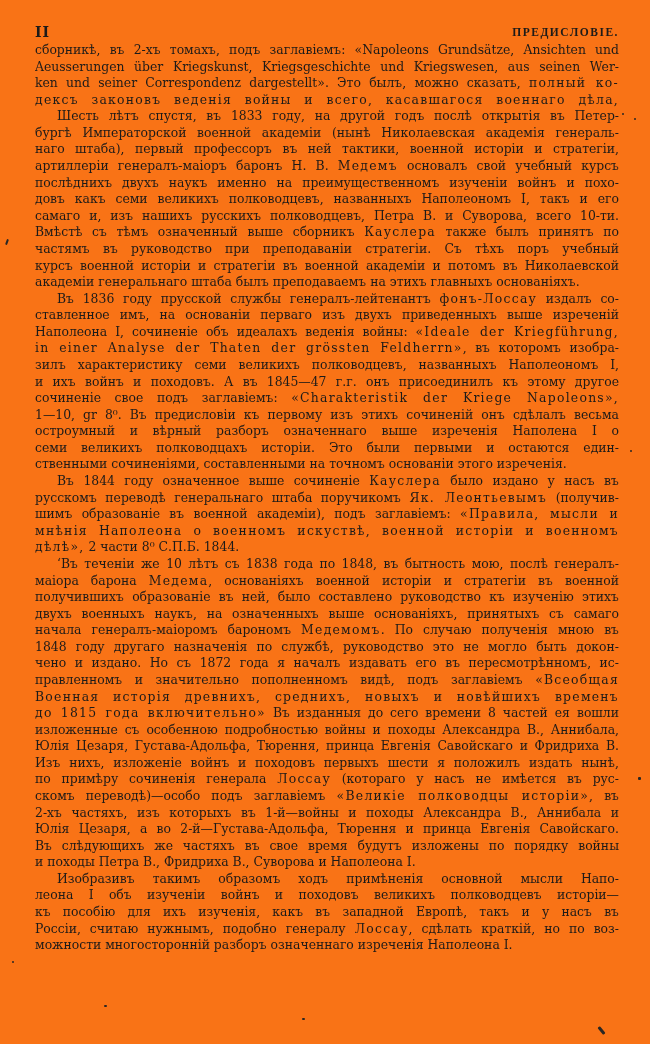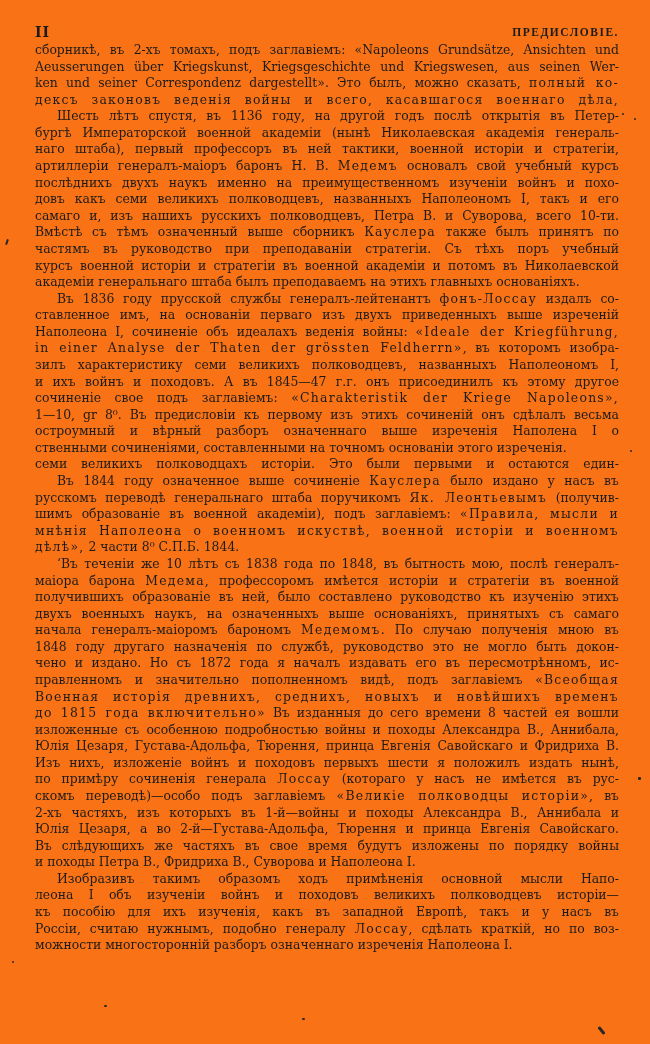--- a/index.html
+++ b/index.html
@@ -50,21 +50,21 @@
   </div>
 
   <div class="text-block" id="text-block">
       <div class="para gap">
         <div class="line"><span>сборникѣ, въ 2-хъ томахъ, подъ заглавіемъ: «Napoleons Grundsätze, Ansichten und</span></div>
         <div class="line"><span>Aeusserungen über Kriegskunst, Kriegsgeschichte und Kriegswesen, aus seinen Wer-</span></div>
         <div class="line"><span>ken und seiner Correspondenz dargestellt». Это былъ, можно сказать, </span><span class="sp">полный ко-</span></div>
         <div class="line"><span class="sp">дексъ законовъ веденія войны и всего, касавшагося военнаго дѣла,</span></div>
       </div>
       <div class="para indent">
-        <div class="line"><span>Шесть лѣтъ спустя, въ 1136 году, на другой годъ послѣ открытія въ Петер-</span></div>
+        <div class="line"><span>Шесть лѣтъ спустя, въ 1833 году, на другой годъ послѣ открытія въ Петер-</span></div>
         <div class="line"><span>бургѣ Императорской военной академіи (нынѣ Николаевская академія генераль-</span></div>
         <div class="line"><span>наго штаба), первый профессоръ въ ней тактики, военной исторіи и стратегіи,</span></div>
         <div class="line"><span>артиллеріи генералъ-маіоръ баронъ Н. В. </span><span class="sp">Медемъ</span><span> основалъ свой учебный курсъ</span></div>
         <div class="line"><span>послѣднихъ двухъ наукъ именно на преимущественномъ изученіи войнъ и похо-</span></div>
         <div class="line"><span>довъ какъ семи великихъ полководцевъ, названныхъ Наполеономъ I, такъ и его</span></div>
         <div class="line"><span>самаго и, изъ нашихъ русскихъ полководцевъ, Петра В. и Суворова, всего 10-ти.</span></div>
         <div class="line"><span>Вмѣстѣ съ тѣмъ означенный выше сборникъ </span><span class="sp">Кауслера</span><span> также былъ принятъ по</span></div>
         <div class="line"><span>частямъ въ руководство при преподаваніи стратегіи. Съ тѣхъ поръ учебный</span></div>
         <div class="line"><span>курсъ военной исторіи и стратегіи въ военной академіи и потомъ въ Николаевской</span></div>
         <div class="line lastline"><span>академіи генеральнаго штаба былъ преподаваемъ на этихъ главныхъ основаніяхъ.</span></div>
@@ -72,33 +72,33 @@
       <div class="para indent">
         <div class="line"><span>Въ 1836 году прусской службы генералъ-лейтенантъ </span><span class="sp">фонъ-Лоссау</span><span> издалъ со-</span></div>
         <div class="line"><span>ставленное имъ, на основаніи перваго изъ двухъ приведенныхъ выше изреченій</span></div>
         <div class="line"><span>Наполеона I, сочиненіе объ идеалахъ веденія войны: </span><span class="sp">«Ideale der Kriegführung,</span></div>
         <div class="line"><span class="sp">in einer Analyse der Thaten der grössten Feldherrn»</span><span>, въ которомъ изобра-</span></div>
         <div class="line"><span>зилъ характеристику семи великихъ полководцевъ, названныхъ Наполеономъ I,</span></div>
         <div class="line"><span>и ихъ войнъ и походовъ. А въ 1845—47 г.г. онъ присоединилъ къ этому другое</span></div>
         <div class="line"><span>сочиненіе свое подъ заглавіемъ: </span><span class="sp">«Charakteristik der Kriege Napoleons»,</span></div>
         <div class="line"><span>1—10, gr 8⁰. Въ предисловіи къ первому изъ этихъ сочиненій онъ сдѣлалъ весьма</span></div>
         <div class="line"><span>остроумный и вѣрный разборъ означеннаго выше изреченія Наполена I о</span></div>
+        <div class="line"><span>семи великихъ полководцахъ исторіи. Это были первыми и остаются един-</span></div>
         <div class="line lastline"><span>ственными сочиненіями, составленными на точномъ основаніи этого изреченія.</span></div>
-        <div class="line"><span>семи великихъ полководцахъ исторіи. Это были первыми и остаются един-</span></div>
       </div>
       <div class="para indent">
         <div class="line"><span>Въ 1844 году означенное выше сочиненіе </span><span class="sp">Кауслера</span><span> было издано у насъ въ</span></div>
         <div class="line"><span>русскомъ переводѣ генеральнаго штаба поручикомъ </span><span class="sp">Як. Леонтьевымъ</span><span> (получив-</span></div>
         <div class="line"><span>шимъ образованіе въ военной академіи), подъ заглавіемъ: </span><span class="sp">«Правила, мысли и</span></div>
         <div class="line"><span class="sp">мнѣнія Наполеона о военномъ искуствѣ, военной исторіи и военномъ</span></div>
         <div class="line lastline"><span class="sp">дѣлѣ»,</span><span> 2 части 8⁰ С.П.Б. 1844.</span></div>
       </div>
       <div class="para indent">
         <div class="line"><span>‘Въ теченіи же 10 лѣтъ съ 1838 года по 1848, въ бытность мою, послѣ генералъ-</span></div>
-        <div class="line"><span>маіора барона </span><span class="sp">Медема</span><span>, профессоромъ имѣется исторіи и стратегіи въ военной</span></div>
+        <div class="line"><span>маіора барона </span><span class="sp">Медема</span><span>, основаніяхъ военной исторіи и стратегіи въ военной</span></div>
         <div class="line"><span>получившихъ образованіе въ ней, было составлено руководство къ изученію этихъ</span></div>
         <div class="line"><span>двухъ военныхъ наукъ, на означенныхъ выше основаніяхъ, принятыхъ съ самаго</span></div>
         <div class="line"><span>начала генералъ-маіоромъ барономъ </span><span class="sp">Медемомъ</span><span>. По случаю полученія мною въ</span></div>
         <div class="line"><span>1848 году другаго назначенія по службѣ, руководство это не могло быть докон-</span></div>
         <div class="line"><span>чено и издано. Но съ 1872 года я началъ издавать его въ пересмотрѣнномъ, ис-</span></div>
         <div class="line"><span>правленномъ и значительно пополненномъ видѣ, подъ заглавіемъ </span><span class="sp">«Всеобщая</span></div>
         <div class="line"><span class="sp">Военная исторія древнихъ, среднихъ, новыхъ и новѣйшихъ временъ</span></div>
         <div class="line"><span class="sp">до 1815 года включительно»</span><span> Въ изданныя до сего времени 8 частей ея вошли</span></div>
         <div class="line"><span>изложенные съ особенною подробностью войны и походы Александра В., Аннибала,</span></div>
         <div class="line"><span>Юлія Цезаря, Густава-Адольфа, Тюрення, принца Евгенія Савойскаго и Фридриха В.</span></div>

